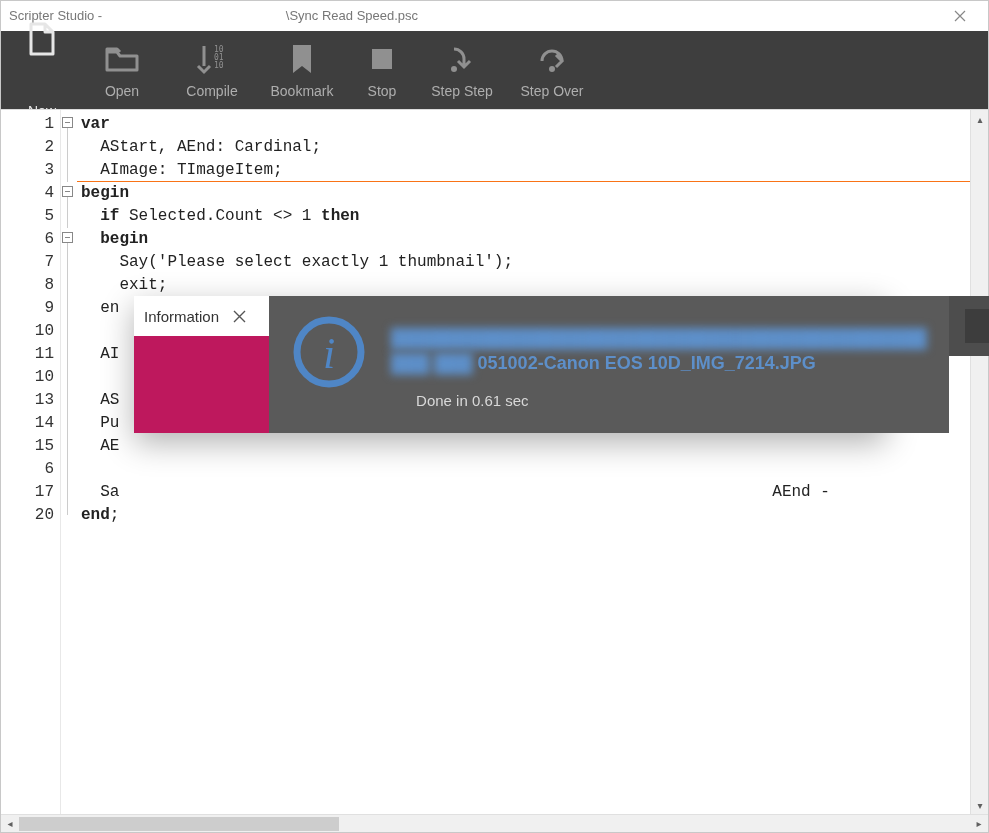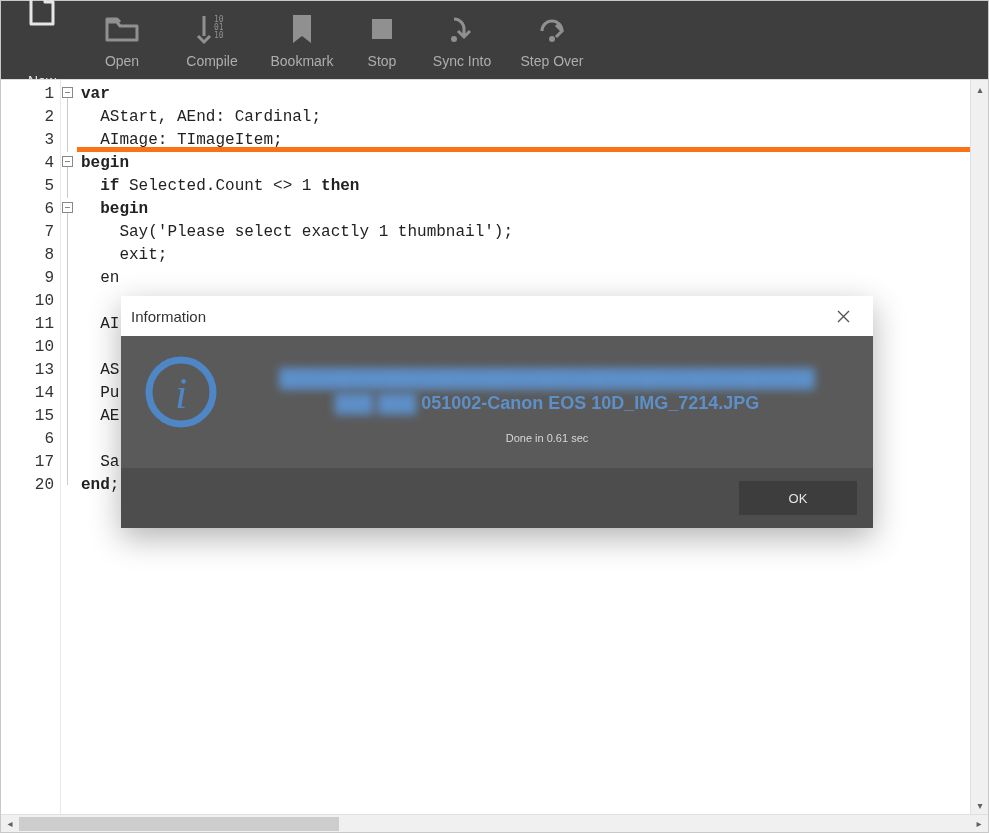--- a/index.html
+++ b/index.html
@@ -102,21 +102,21 @@
   .code {
     flex: 1;
     padding-top: 3px;
     font: 16px/23px Consolas, "Courier New", monospace;
     color: #222;
     white-space: pre;
     overflow: hidden;
   }
   .code-line { height: 23px; padding-left: 4px; }
   .kw { font-weight: bold; }
-  .code .hr { border-bottom: 5px solid #f97316; }
+  .code .hr { border-bottom: 1px solid #f97316; }
 
   .vscroll {
     width: 18px; background: #f0f0f0;
     border-left: 1px solid #e0e0e0;
     position: relative;
   }
   .vscroll .arrow {
     width:18px; height:18px; display:flex; align-items:center; justify-content:center;
     color:#606060; font-size:10px;
     position:absolute;
@@ -134,82 +134,92 @@
     color:#606060; font-size:10px;
   }
   .hscroll .thumb {
     height:14px; background:#cdcdcd; width:320px; margin-left:0;
   }
   .hscroll .track { flex:1; }
 
   
   .modal {
     position: absolute;
-    left: 121px; top: 296px;
+    left: 134px; top: 296px;
     width: 752px;
     background: #be185d;
     color: #ddd;
     box-shadow: 0 10px 30px rgba(0,0,0,.3);
-    display: flex; flex-direction: column;
+    display: flex; flex-direction: row;
   }
   .modal-title {
     height: 40px; background: #fff;
     display:flex; align-items:center;
     padding: 0 10px;
     color: #333; font-size: 15px;
   }
   .modal-title .spacer { flex:1; }
   .modal-title .x {
     width: 40px; height:40px; display:flex; align-items:center; justify-content:center;
     color:#555; font-size:17px;
   }
   .modal-body {
     display:flex; padding: 18px 22px 24px 22px; gap: 24px;
     background: #5a5a5a;
   }
   .modal-icon {
     width: 76px; height:76px; flex-shrink:0;
   }
-  .modal-text { flex:1; padding-top:14px;text-align:center; }
+  .modal-text { flex:1; padding-top:14px; }
   .modal-text .line1 {
     color: #5d8fc9;
     font-size: 18px; font-weight: 700;
     filter: blur(4px);
     margin-bottom: 4px;
   }
   .modal-text .line2 {
     color: #5d8fc9;
     font-size: 18px; font-weight: 700;
     margin-bottom: 18px;
   }
   .modal-text .line2 .blurpart {
     filter: blur(4px); display:inline-block;
   }
   .modal-text .done {
-    color: #d8d8d8; font-size: 11px;
+    color: #d8d8d8; font-size: 15px; margin-left: 25px;
   }
   .modal-footer {
     background: #4d4d4d;
     height: 60px;
     display:flex; align-items:center; justify-content:flex-end;
     padding: 0 16px;
   }
   .ok-btn {
     width: 118px; height: 34px;
     background: #3d3d3d;
     color: #e6e6e6;
     font-size: 13px;
     display:flex; align-items:center; justify-content:center;
   }
 </style>
 </head>
 <body>
 
 <div class="window">
 
+  <div class="titlebar">
+    <div class="title-text">
+      <span>Scripter Studio - </span><span class="obscured"></span><span>\Sync Read Speed.psc</span>
+    </div>
+    <div class="close">
+      <svg width="12" height="12" viewBox="0 0 12 12">
+          <path d="M1 1 L11 11 M11 1 L1 11" stroke="#888" stroke-width="1.2" fill="none"></path>
+        </svg>
+    </div>
+  </div>
 
   <div class="toolbar">
     <div class="toolbtn narrow active">
       <span class="ico">
         <svg width="30" height="34" viewBox="0 0 30 34">
             <path d="M4 2 h14 l8 8 v22 h-22 z M18 2 v8 h8" fill="none" stroke="#e6e6e6" stroke-width="3" stroke-linejoin="round"></path>
           </svg>
       </span>
       <span>New</span>
     </div>
@@ -248,21 +258,21 @@
       </span>
       <span>Stop</span>
     </div>
     <div class="toolbtn">
       <span class="ico">
         <svg width="32" height="32" viewBox="0 0 32 32">
             <path d="M8 6 a10 10 0 0 1 10 10 v6 M12 18 l6 6 l6 -6" fill="none" stroke="#909090" stroke-width="3"></path>
             <circle cx="8" cy="26" r="3" fill="#909090"></circle>
           </svg>
       </span>
-      <span>Sync Into</span>
+      <span>Step Step</span>
     </div>
     <div class="toolbtn">
       <span class="ico">
         <svg width="32" height="32" viewBox="0 0 32 32">
             <path d="M6 18 a10 10 0 0 1 20 0 M20 12 l6 6 l-6 6" fill="none" stroke="#909090" stroke-width="3"></path>
             <circle cx="16" cy="26" r="3" fill="#909090"></circle>
           </svg>
       </span>
       <span>Step Over</span>
     </div>

